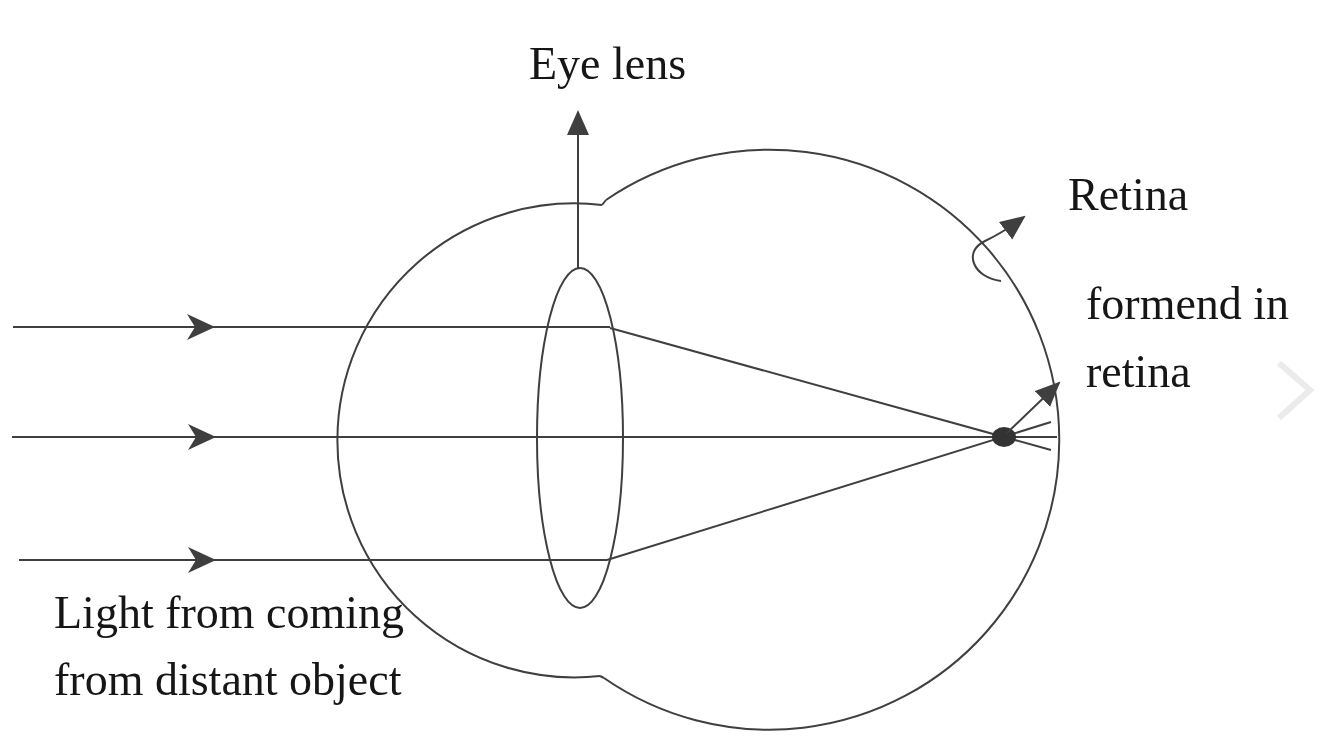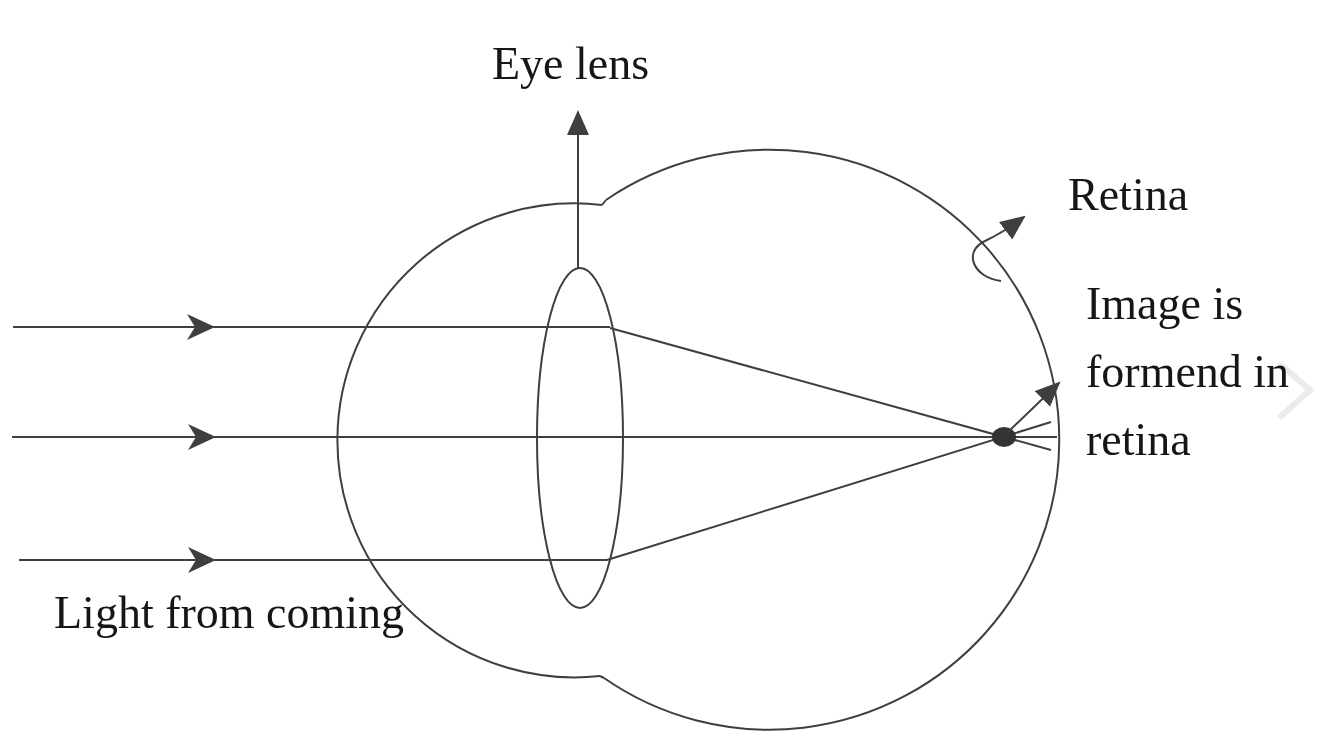--- a/index.html
+++ b/index.html
@@ -21,21 +21,21 @@
     left: 0;
     top: 0;
   }
   .label {
     position: absolute;
     font-size: 46px;
     line-height: 1.0;
     white-space: nowrap;
     color: #161616;
   }
-  .label-eye-lens { left: 492px; top: 41px; }
+  .label-eye-lens { left: 529px; top: 41px; }
   .label-retina   { left: 1068px; top: 172px; }
   .label-image-note { left: 1086px; top: 270px; line-height: 68px; }
   .label-rays-note  { left: 54px;  top: 579px; line-height: 67px; }
   .note-line { display: block; }
 </style>
 </head>
 <body>
 
 <div class="canvas">
 
@@ -75,22 +75,22 @@
     <line x1="1007" y1="433" x2="1059" y2="383" stroke="#3f3f3f" stroke-width="2" marker-end="url(#tri)"></line>
 
     <path d="M 1001 281 C 974 278 962 252 985 241 C 1000 234 1012 226 1024 217" fill="none" stroke="#3f3f3f" stroke-width="2" marker-end="url(#tri)"></path>
   </svg>
 
   <div class="label label-eye-lens">Eye lens</div>
 
   <div class="label label-retina">Retina</div>
 
   <div class="label label-image-note">
-    <span class="note-line">Image is</span>
     <span class="note-line">formend in</span>
     <span class="note-line">retina</span>
   </div>
 
   <div class="label label-rays-note">
     <span class="note-line">Light from coming</span>
+    <span class="note-line">from distant object</span>
   </div>
 
 </div>
 
 </body></html>

